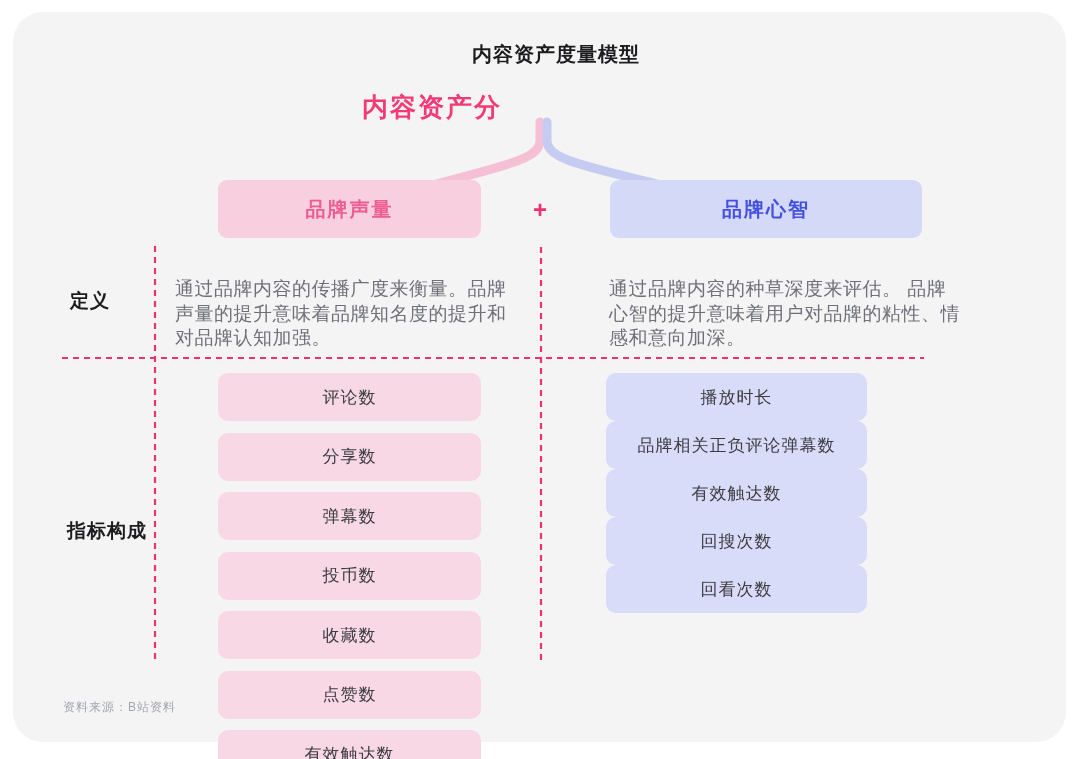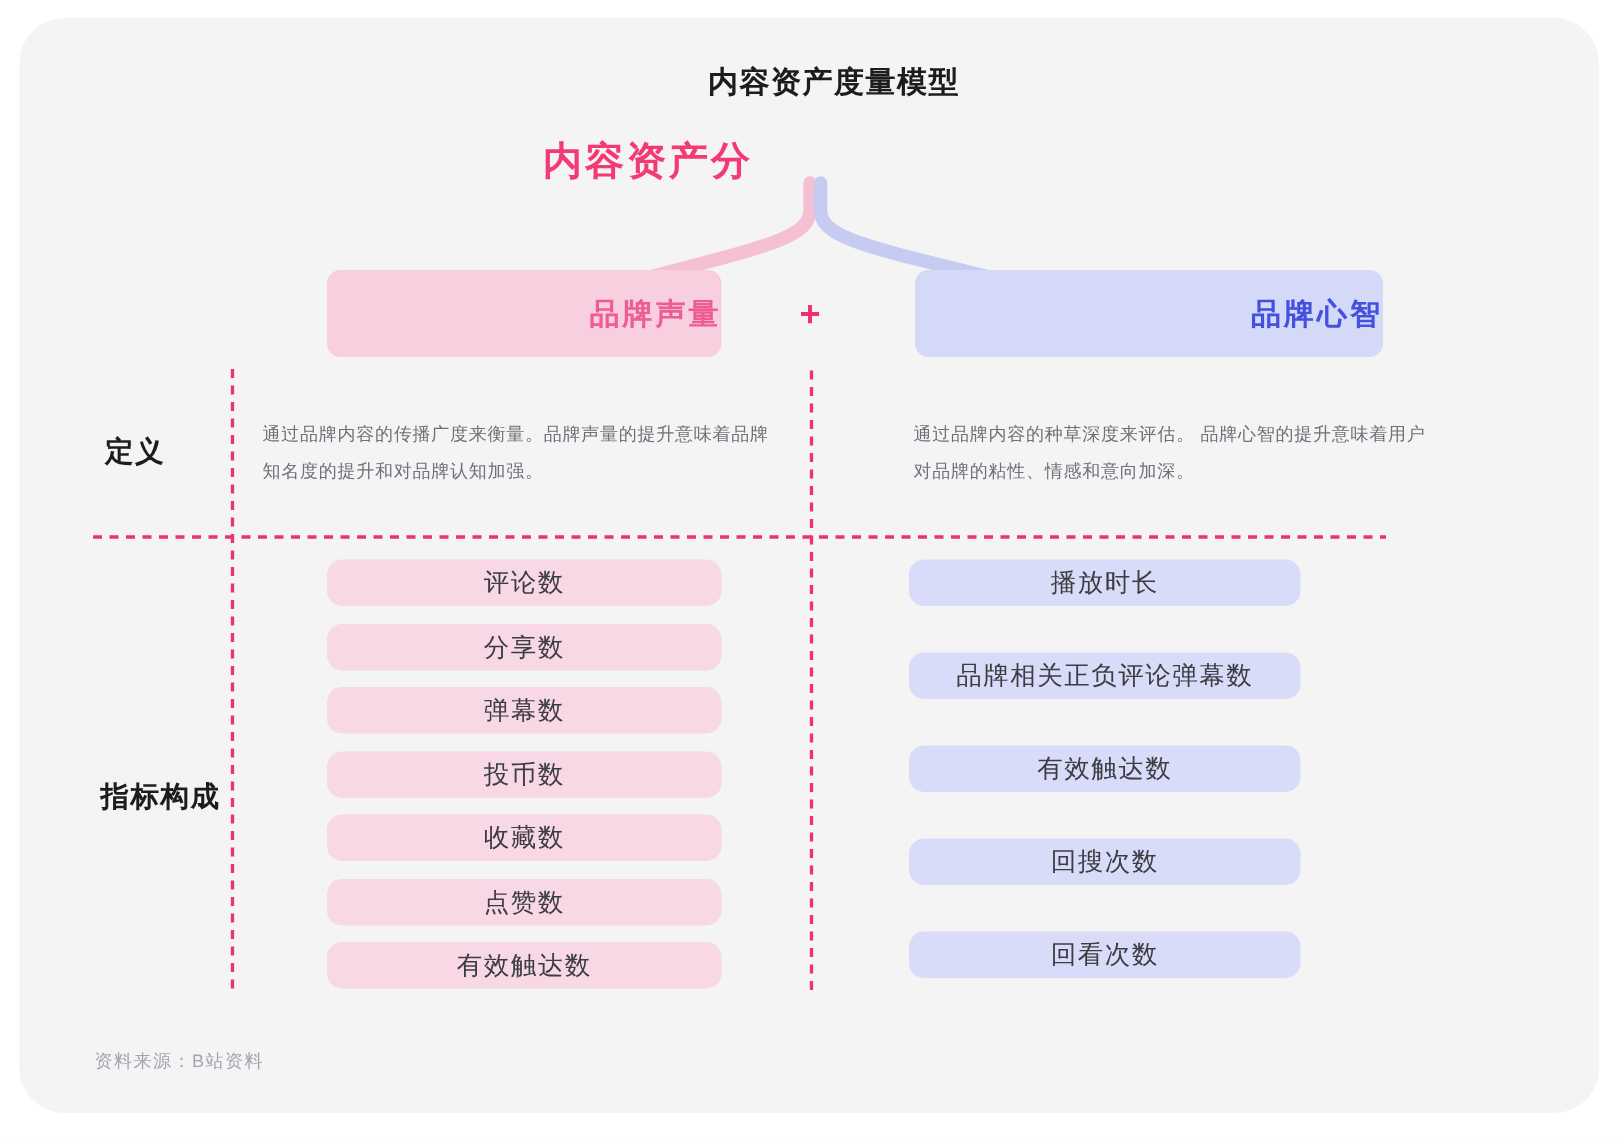--- a/index.html
+++ b/index.html
@@ -40,48 +40,48 @@
     font-size:20px;font-weight:bold;color:var(--heading-text);z-index:2;
     letter-spacing:1px;
   }
   .subtitle{
     position:absolute;left:0;top:90px;width:864px;text-align:center;
     font-size:26px;font-weight:bold;color:var(--subtitle-pink);z-index:2;
     letter-spacing:2px;
   }
   .branch-box{
     position:absolute;top:180px;height:58px;border-radius:9px;
-    display:flex;align-items:center;justify-content:flex-end;
+    display:flex;align-items:center;justify-content:center;
     font-size:20px;font-weight:bold;z-index:2;letter-spacing:2px;
   }
   .branch-pink{left:218px;width:263px;background:var(--pink-branch-bg);color:var(--pink-branch-text);}
   .branch-blue{left:610px;width:312px;background:var(--blue-branch-bg);color:var(--blue-branch-text);}
   .plus-sign{
     position:absolute;left:0;top:196px;width:1080px;text-align:center;
     font-size:24px;font-weight:bold;color:var(--accent-pink);z-index:2;
   }
   .row-label{
     position:absolute;font-size:19px;font-weight:bold;color:var(--heading-text);
     z-index:2;letter-spacing:1px;
   }
   .label-definition{left:70px;top:288px;}
   .label-metrics{left:67px;top:518px;}
   .definition-text{
-    position:absolute;top:277px;font-size:12px;line-height:24.5px;
+    position:absolute;top:277px;font-size:19px;line-height:24.5px;
     color:var(--definition-text);z-index:2;letter-spacing:0.5px;
   }
   .definition-left{left:175px;width:346px;}
   .definition-right{left:565px;width:352px;margin-left:44px;}
   .metric-col{
     position:absolute;top:373px;display:flex;flex-direction:column;z-index:2;
   }
   .metric-col-left{left:218px;width:263px;gap:11.5px;}
-  .metric-col-right{left:606px;width:261px;gap:31px;}
+  .metric-col-right{left:606px;width:261px;}
   .metric-item{
-    height:31px;border-radius:10px;
+    height:48px;border-radius:10px;
     display:flex;align-items:center;justify-content:center;
     font-size:17px;color:var(--metric-text);letter-spacing:1px;font-family:Liberation Serif, serif;
   }
   .metric-col-left .metric-item{background:var(--pink-metric-bg);}
   .metric-col-right .metric-item{background:var(--blue-metric-bg);}
   .source-note{
     position:absolute;left:63px;top:699px;font-size:12px;
     color:var(--source-text);z-index:2;letter-spacing:1px;
   }
 </style>

